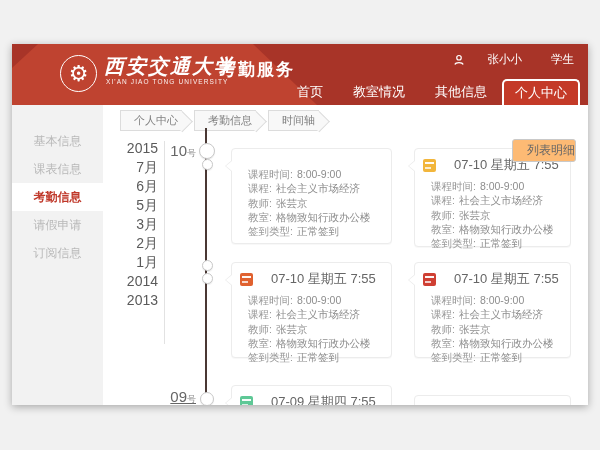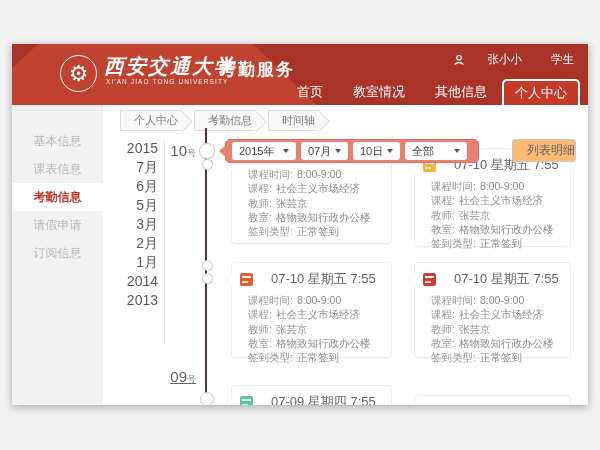--- a/index.html
+++ b/index.html
@@ -152,21 +152,21 @@
     <div class="tl-line"></div>
     <div id="nodes">
         <div class="node" style="left: 187px; top: 99px; width: 14px; height: 14px;"></div>
         <div class="node" style="left: 189.5px; top: 115px; width: 9px; height: 9px;"></div>
         <div class="node" style="left: 189.5px; top: 215.5px; width: 9px; height: 9px;"></div>
         <div class="node" style="left: 189.5px; top: 228.5px; width: 9px; height: 9px;"></div>
         <div class="node" style="left: 188px; top: 348px; width: 12px; height: 12px;"></div>
       </div>
     <div id="daylabels">
         <div class="day-label" style="left: 138px; top: 98px;"><span>10</span><span class="suffix">号</span></div>
-        <div class="day-label" style="left: 138px; top: 324px; text-decoration: underline;"><span>09</span><span class="suffix">号</span></div>
+        <div class="day-label" style="left: 138px; top: 344px; text-decoration: underline;"><span>09</span><span class="suffix">号</span></div>
       </div>
 
     <div id="cards">
         <div class="card" style="left: 219px; top: 104px; width: 161px; height: 96px;">
           <div class="fields no-title">
             <div class="field"><span class="lbl">课程时间:</span><span class="val">8:00-9:00</span></div>
             <div class="field"><span class="lbl">课程:</span><span class="val">社会主义市场经济</span></div>
             <div class="field"><span class="lbl">教师:</span><span class="val">张芸京</span></div>
             <div class="field"><span class="lbl">教室:</span><span class="val">格物致知行政办公楼</span></div>
             <div class="field"><span class="lbl">签到类型:</span><span class="val">正常签到</span></div>
@@ -213,34 +213,16 @@
         </div>
         <div class="card" style="left: 219px; top: 341px; width: 161px; height: 60px;">
           <div class="card-title">
             <span class="status-icon" style="background: rgb(94, 200, 150);"></span>
             <span>07-09 星期四 7:55</span>
           </div>
         </div>
         <div class="card no-arrow" style="left: 402px; top: 351px; width: 157px; height: 30px;"></div>
       </div>
 
-    <div class="filter">
-      <div class="dropdown dd-year">
-        <span>2015年</span>
-        <span class="caret"></span>
-      </div>
-      <div class="dropdown dd-month">
-        <span>07月</span>
-        <span class="caret"></span>
-      </div>
-      <div class="dropdown dd-day">
-        <span>10日</span>
-        <span class="caret"></span>
-      </div>
-      <div class="dropdown dd-type">
-        <span>全部</span>
-        <span class="caret"></span>
-      </div>
-    </div>
     <div class="list-btn">列表明细</div>
 
   </div>
 </div>
 
 </body></html>

